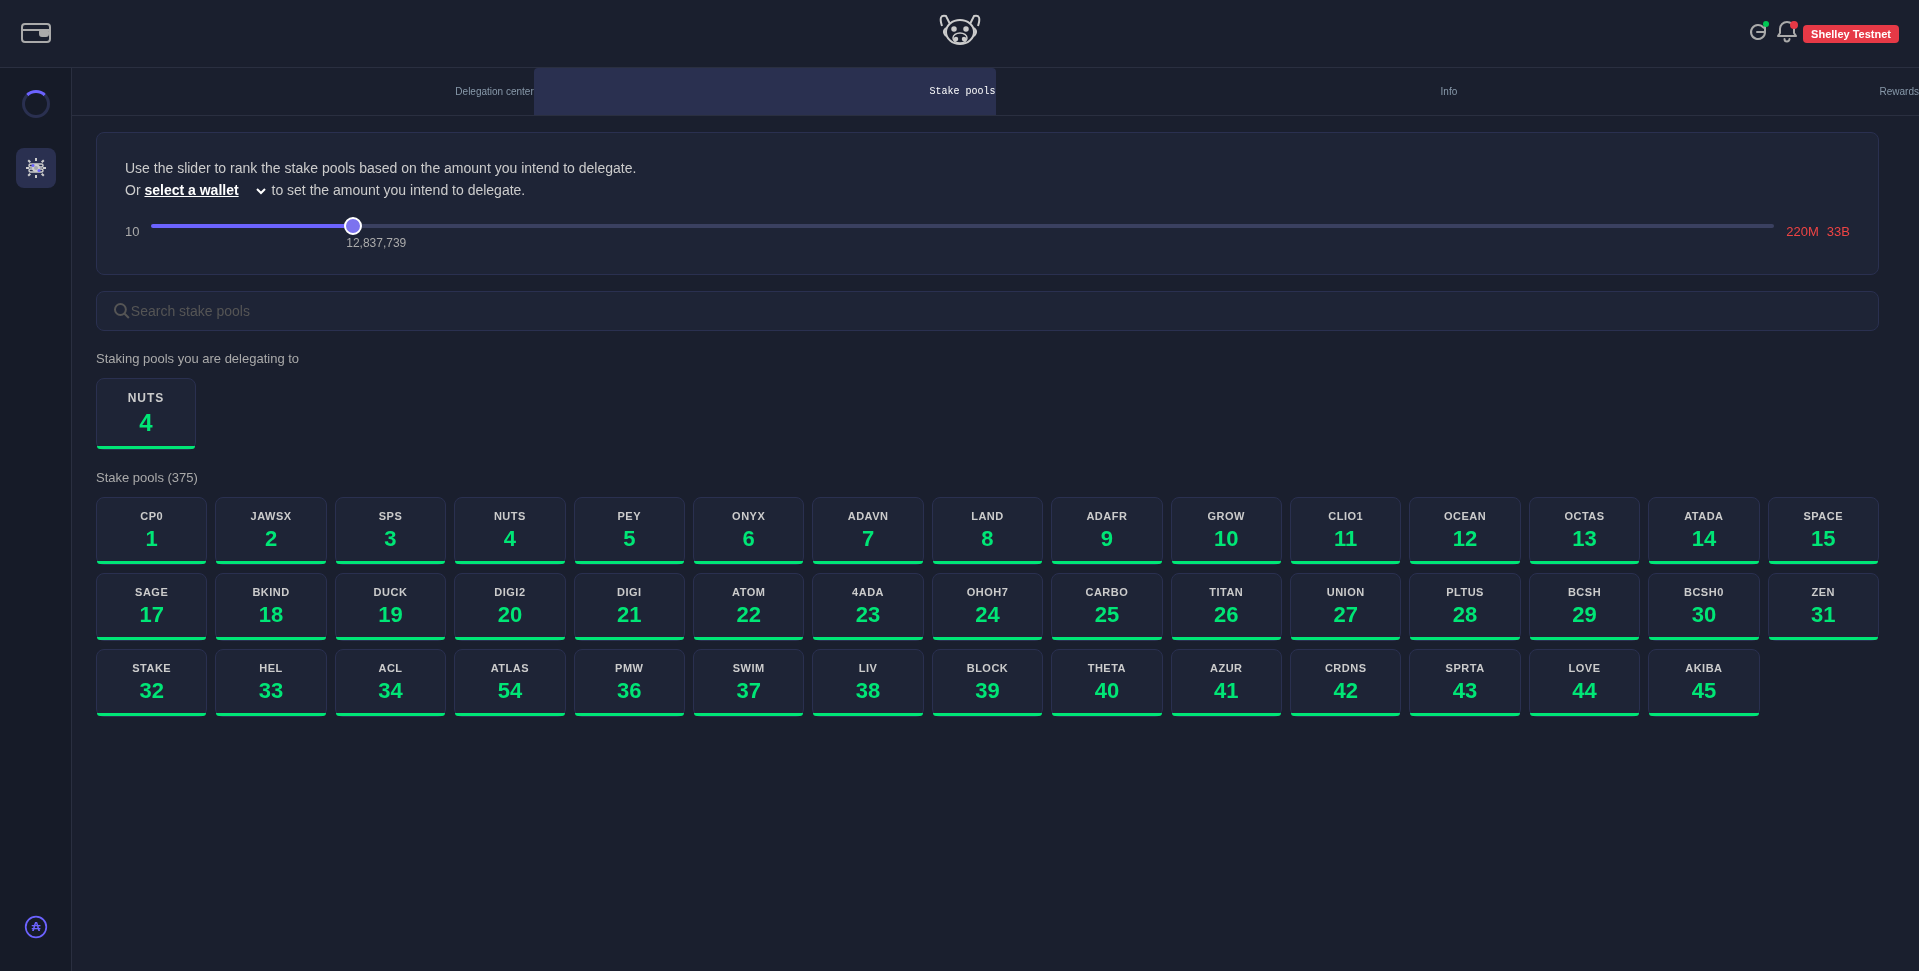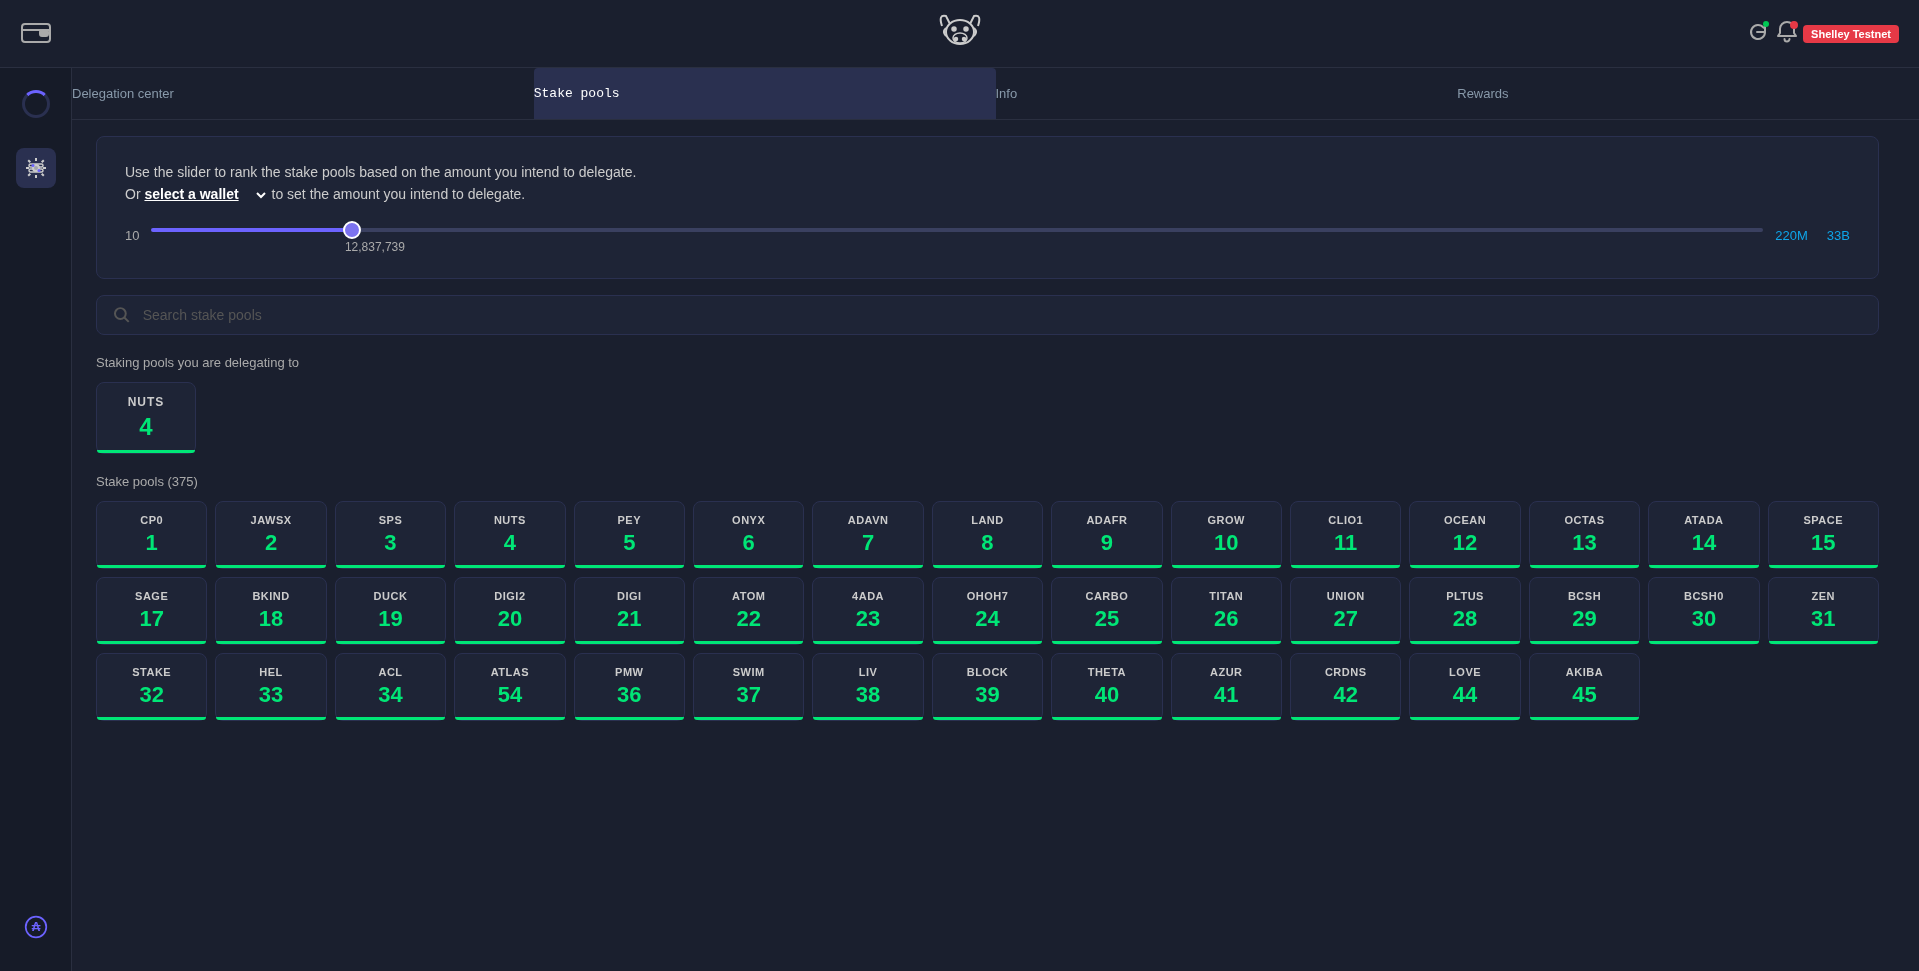--- a/index.html
+++ b/index.html
@@ -68,23 +68,23 @@
     }
 
     
     .nav-tabs {
       display: flex;
       background: #1a1f2e;
       border-bottom: 1px solid #2a2f40;
     }
     .nav-tab {
       flex: 1;
-      text-align: left;
+      text-align: right;
       padding: 18px 0;
-      font-size: 13px;
+      font-size: 10px;
       color: #8899aa;
       cursor: pointer;
       transition: color 0.2s;
     }
     .nav-tab.active {
       background: #2a3050;
       color: #fff;
       border-radius: 4px 4px 0 0;
       font-family: Liberation Mono, monospace;
     }
@@ -113,21 +113,21 @@
       text-decoration: underline;
       display: inline-flex; align-items: center; gap: 15px;
     }
     .slider-row {
       display: flex;
       align-items: center;
       gap: 12px;
       margin-top: 8px;
     }
     .slider-min { font-size: 13px; color: #aaa; white-space: nowrap; }
-    .slider-max-group { display: flex; gap: 19px; font-size: 13px; color: #0ea5e9; margin-left: auto; }
+    .slider-max-group { display: flex; gap: 8px; font-size: 13px; color: #ef4444; margin-left: auto; }
     .slider-wrapper { flex: 1; position: relative; }
     input[type=range] {
       width: 100%;
       -webkit-appearance: none;
       height: 4px;
       background: linear-gradient(to right, #6c63ff 0%, #6c63ff 12%, #3a4060 12%, #3a4060 100%);
       border-radius: 4px;
       outline: none;
     }
     input[type=range]::-webkit-slider-thumb {
@@ -146,21 +146,20 @@
     }
 
     
     .search-bar {
       display: flex;
       align-items: center;
       background: #1e2436;
       border: 1px solid #2a3050;
       border-radius: 8px;
       padding: 10px 16px;
-      gap: 12px;
       margin-bottom: 20px;
     }
     .search-bar input {
       background: transparent;
       border: none;
       color: #aaa;
       font-size: 14px;
       outline: none;
       width: 100%;
     }
@@ -609,20 +608,25 @@
       <span class="name">AZUR</span>
       <span class="num">41</span>
       <div class="bar"></div>
     </div>
             <div class="pool-grid-card">
       <span class="name">CRDNS</span>
       <span class="num">42</span>
       <div class="bar"></div>
     </div>
             <div class="pool-grid-card">
+      <span class="name">SPRTA</span>
+      <span class="num">43</span>
+      <div class="bar"></div>
+    </div>
+            <div class="pool-grid-card">
       <span class="name">LOVE</span>
       <span class="num">44</span>
       <div class="bar"></div>
     </div>
             <div class="pool-grid-card">
       <span class="name">AKIBA</span>
       <span class="num">45</span>
       <div class="bar"></div>
     </div>
           </div>

